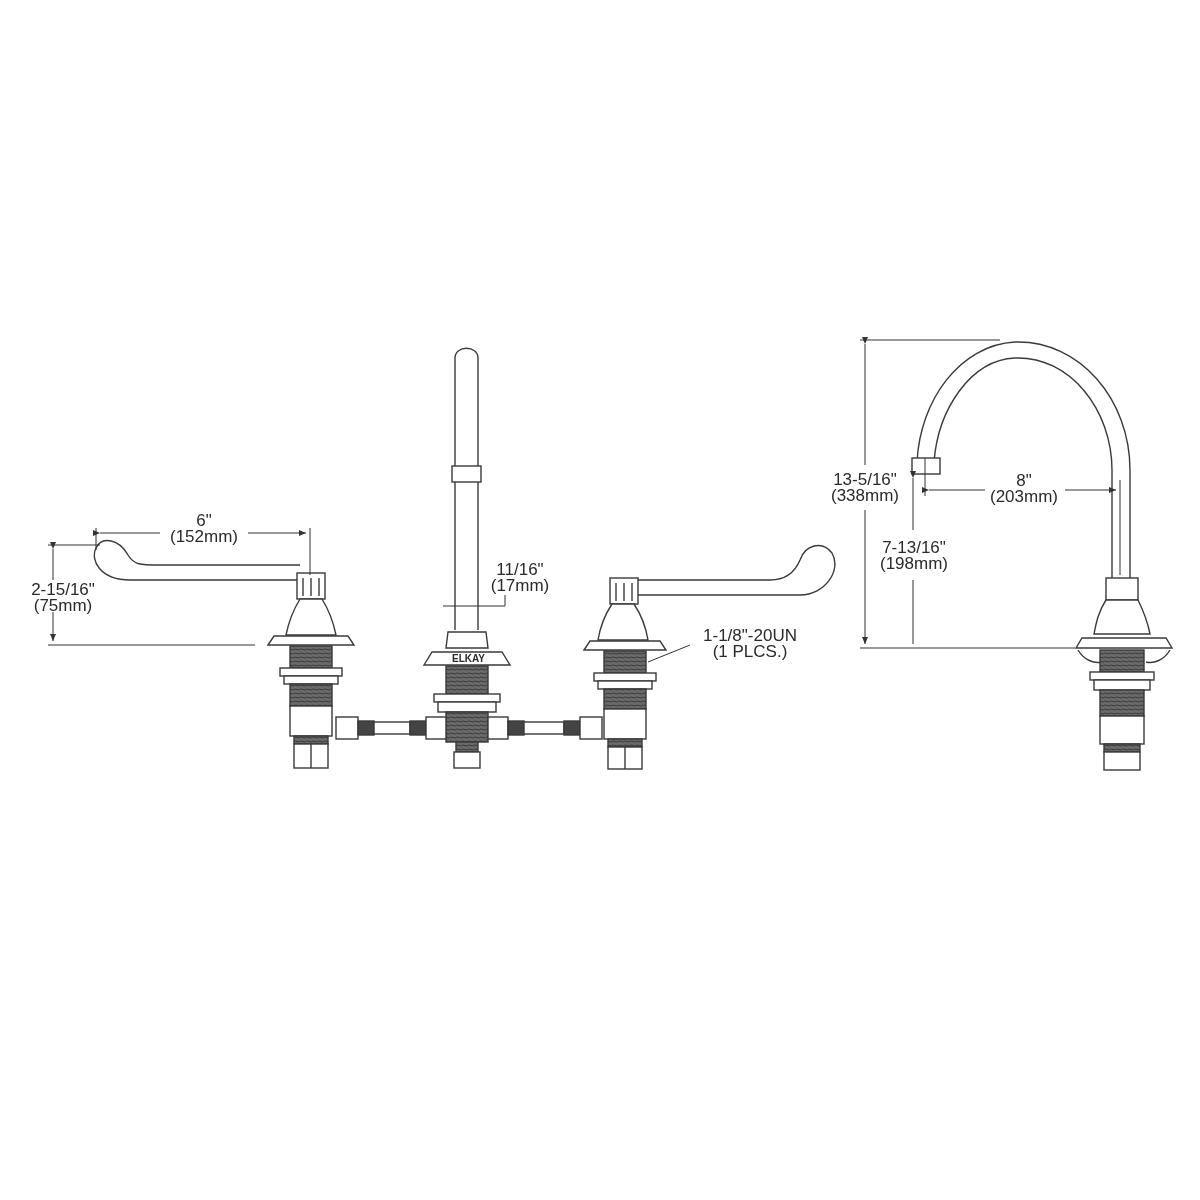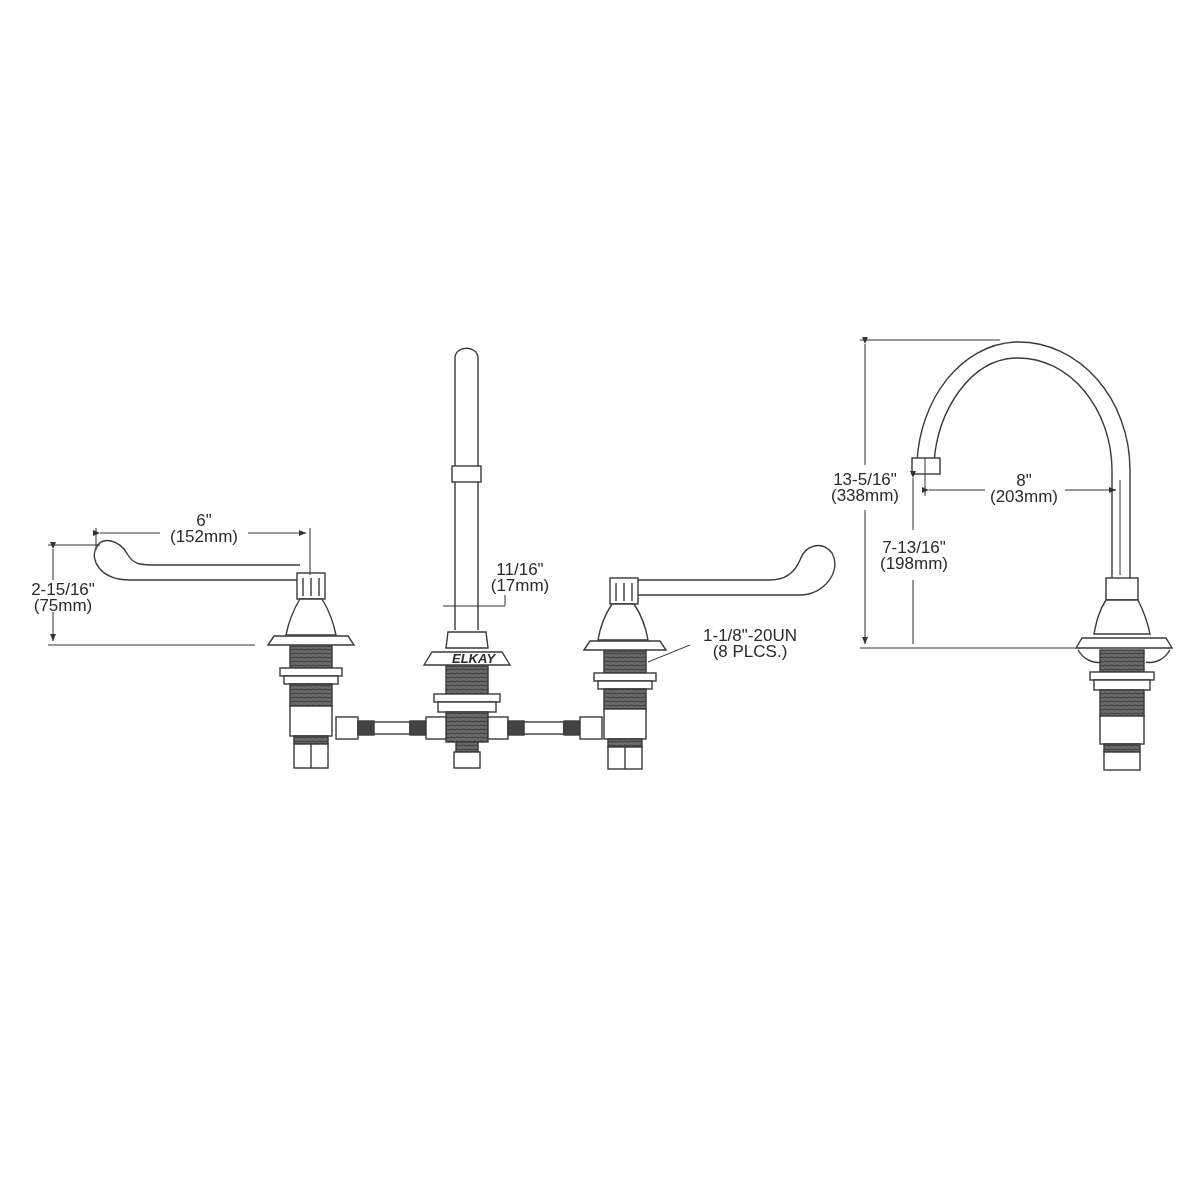--- a/index.html
+++ b/index.html
@@ -149,40 +149,40 @@
     <line x1="913" y1="478" x2="913" y2="530" marker-start="url(#arr)"></line>
     <line x1="913" y1="580" x2="913" y2="644"></line>
 
     <line x1="925" y1="458" x2="925" y2="496"></line>
     <line x1="1120" y1="480" x2="1120" y2="575"></line>
     <line x1="929" y1="490" x2="985" y2="490" marker-start="url(#arr)"></line>
     <line x1="1065" y1="490" x2="1116" y2="490" marker-end="url(#arr)"></line>
   </g>
 </svg>
 
-<div class="dim-label" style="left:452px; top:654px; font-size:13px; font-weight:bold; font-style:italic; line-height:10px;">ELKAY</div>
+<div class="dim-label" style="left:452px; top:654px; font-size:10px; font-weight:bold; line-height:10px;">ELKAY</div>
 
 <div class="dim-label" style="left:158px; top:513px; width:92px;">
   <span>6"</span>
   <span>(152mm)</span>
 </div>
 
 <div class="dim-label" style="left:20px; top:582px; width:86px;">
   <span>2-15/16"</span>
   <span>(75mm)</span>
 </div>
 
 <div class="dim-label" style="left:480px; top:562px; width:80px;">
   <span>11/16"</span>
   <span>(17mm)</span>
 </div>
 
 <div class="dim-label" style="left:690px; top:628px; width:120px;">
   <span>1-1/8"-20UN</span>
-  <span>(8 PLCS.)</span>
+  <span>(1 PLCS.)</span>
 </div>
 
 <div class="dim-label" style="left:818px; top:472px; width:94px;">
   <span>13-5/16"</span>
   <span>(338mm)</span>
 </div>
 
 <div class="dim-label" style="left:976px; top:473px; width:96px;">
   <span>8"</span>
   <span>(203mm)</span>

